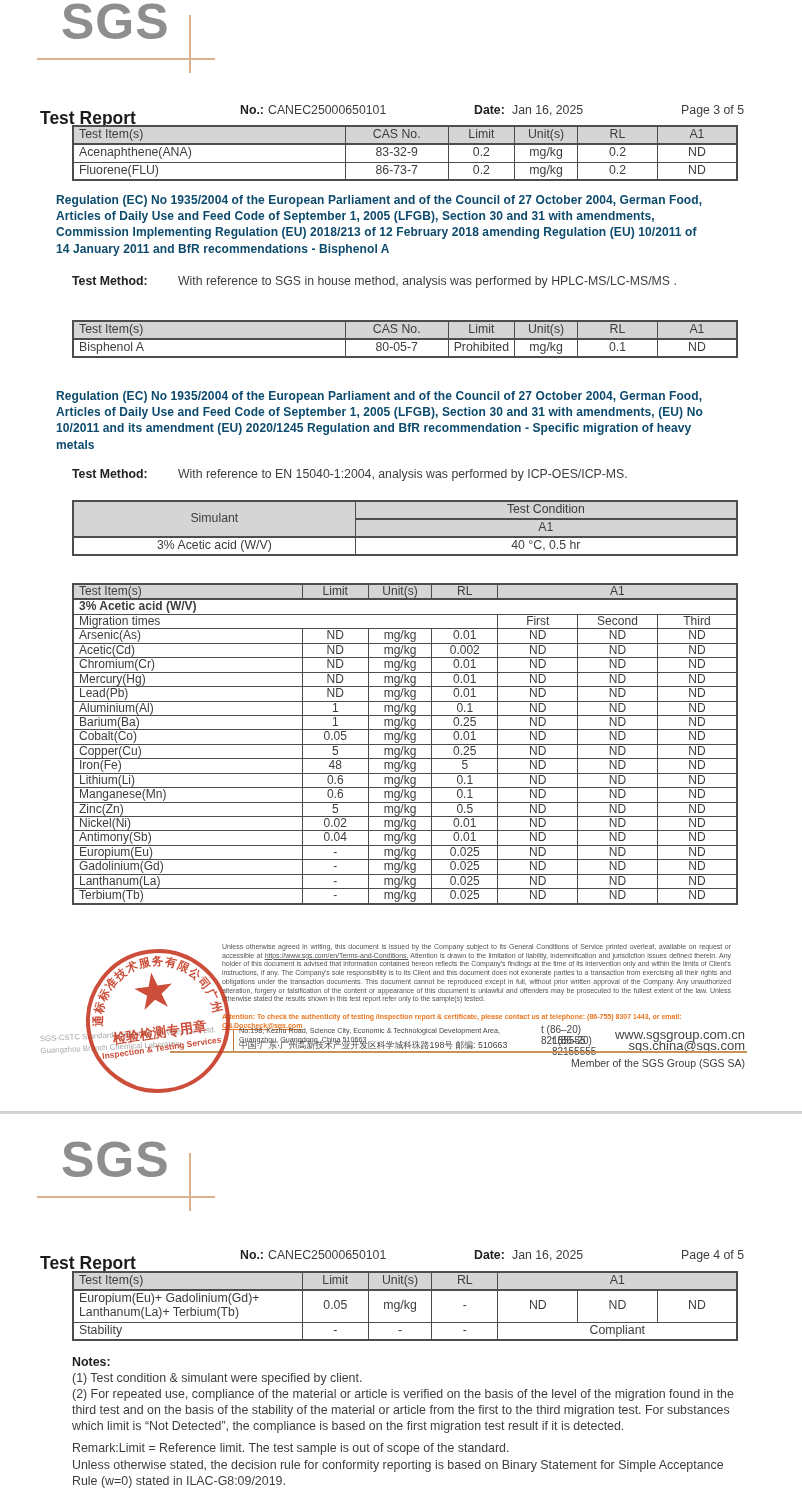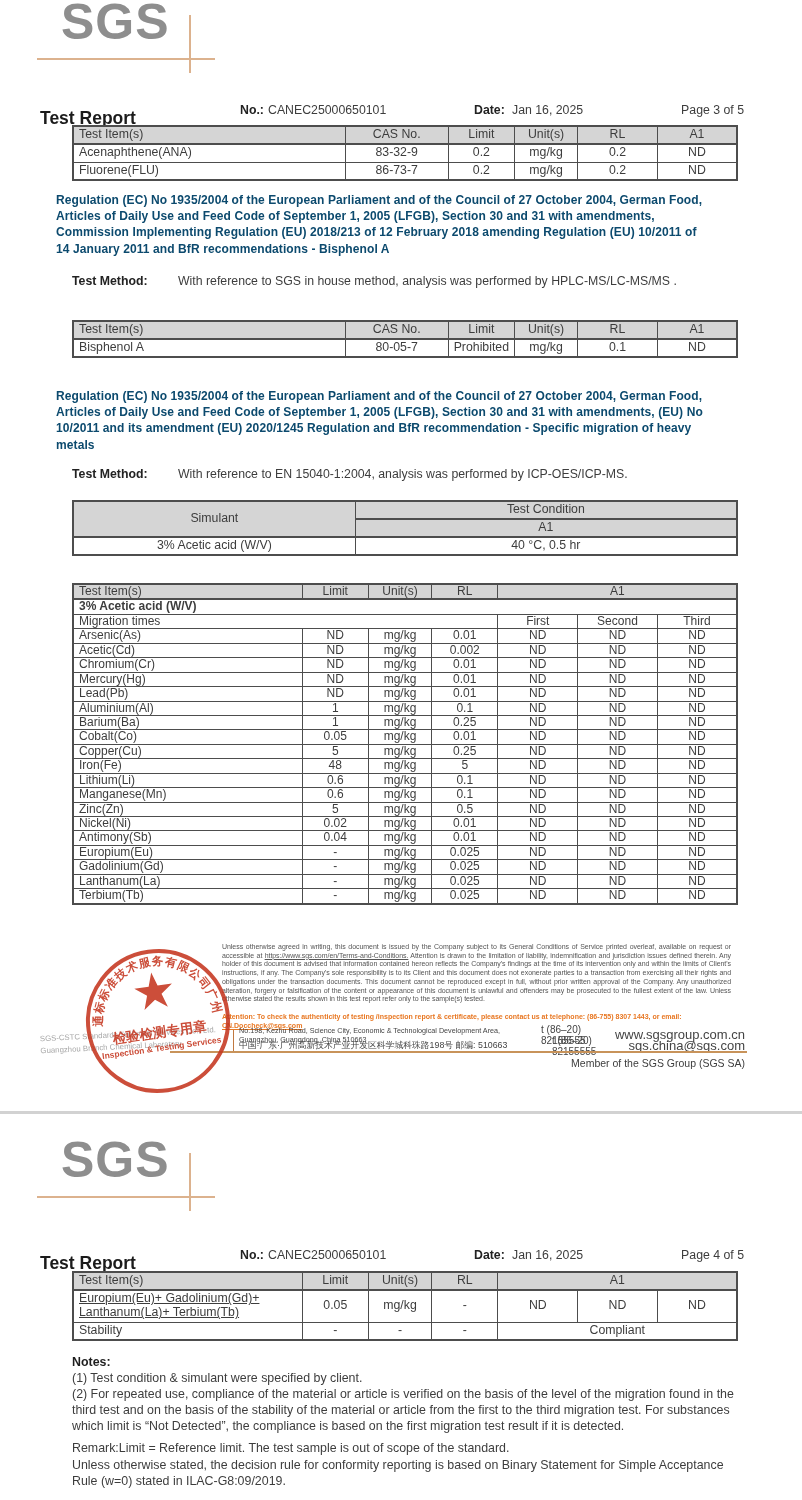--- a/index.html
+++ b/index.html
@@ -459,21 +459,21 @@
       </colgroup>
     <tbody>
       <tr class="hd">
         <td class="cl" style="height:17px;">Test Item(s)</td>
         <td>Limit</td>
         <td>Unit(s)</td>
         <td>RL</td>
         <td colspan="3">A1</td>
       </tr>
       <tr>
-        <td class="cl" style="height:32px;text-decoration:underline;">Europium(Eu)+ Gadolinium(Gd)+ Lanthanum(La)+ Terbium(Tb)</td>
+        <td class="cl" style="height:32px;">Europium(Eu)+ Gadolinium(Gd)+ Lanthanum(La)+ Terbium(Tb)</td>
         <td>0.05</td>
         <td>mg/kg</td>
         <td>-</td>
         <td>ND</td>
         <td>ND</td>
         <td>ND</td>
       </tr>
       <tr>
         <td class="cl">Stability</td>
         <td>-</td>

